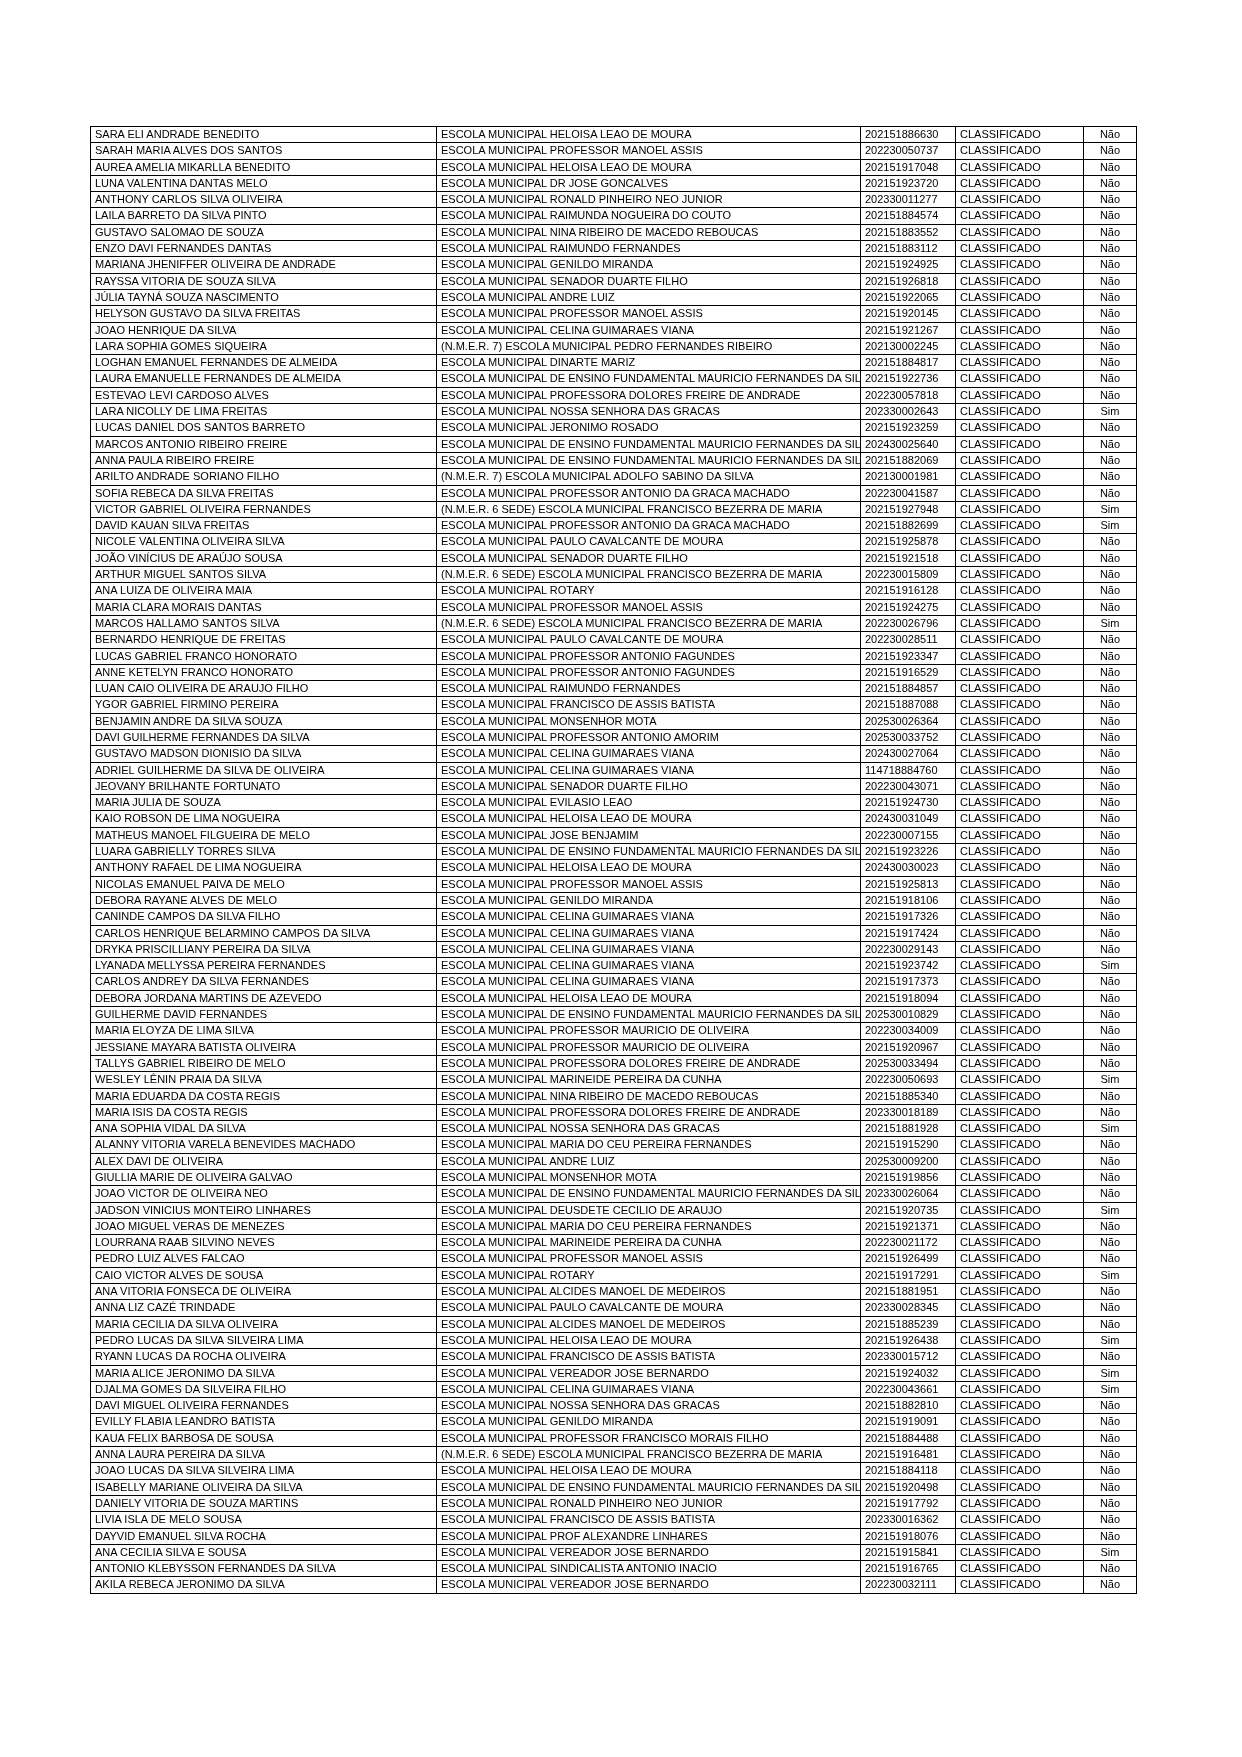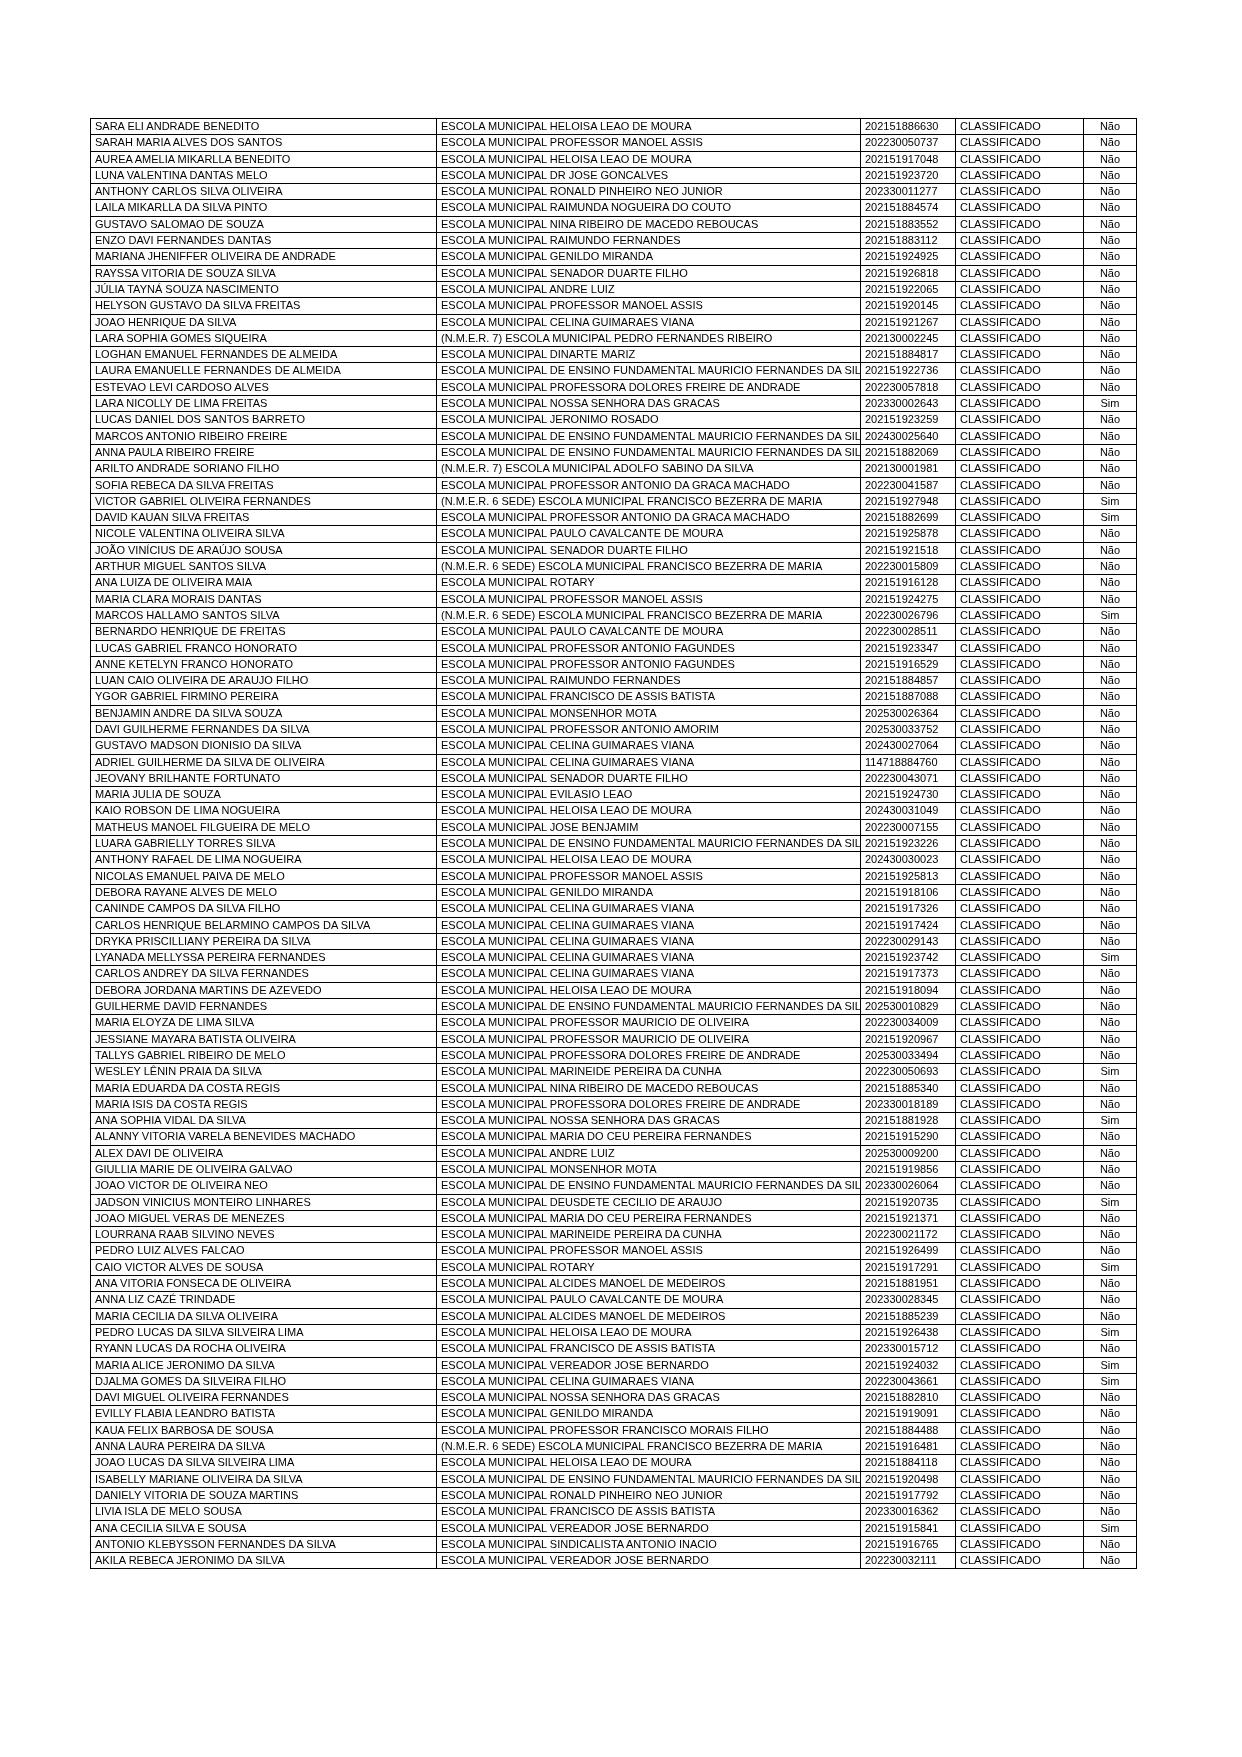--- a/index.html
+++ b/index.html
@@ -9,21 +9,21 @@
   }
   body {
     width: 1242px;
     height: 1757px;
     position: relative;
     font-family: "Liberation Sans", sans-serif;
     color: #000000;
   }
   .page {
     position: absolute;
-    left: 0; top: 8px;
+    left: 0; top: 16px;
     width: 1242px;
     height: 1262px;
     background: #ffffff;
   }
   table.class-list {
     position: absolute;
     left: 90px;
     top: 110px;
     width: 1046px;
     border-collapse: collapse;
@@ -92,21 +92,21 @@
       <td class="priority-cell">Não</td>
     </tr>
         <tr>
       <td class="name-cell">ANTHONY CARLOS SILVA OLIVEIRA</td>
       <td class="school-cell">ESCOLA MUNICIPAL RONALD PINHEIRO NEO JUNIOR</td>
       <td class="code-cell">202330011277</td>
       <td class="status-cell">CLASSIFICADO</td>
       <td class="priority-cell">Não</td>
     </tr>
         <tr>
-      <td class="name-cell">LAILA MIKARLLA DA SILVA PINTO</td>
+      <td class="name-cell">LAILA BARRETO DA SILVA PINTO</td>
       <td class="school-cell">ESCOLA MUNICIPAL RAIMUNDA NOGUEIRA DO COUTO</td>
       <td class="code-cell">202151884574</td>
       <td class="status-cell">CLASSIFICADO</td>
       <td class="priority-cell">Não</td>
     </tr>
         <tr>
       <td class="name-cell">GUSTAVO SALOMAO DE SOUZA</td>
       <td class="school-cell">ESCOLA MUNICIPAL NINA RIBEIRO DE MACEDO REBOUCAS</td>
       <td class="code-cell">202151883552</td>
       <td class="status-cell">CLASSIFICADO</td>
@@ -655,20 +655,27 @@
       <td class="name-cell">DANIELY VITORIA DE SOUZA MARTINS</td>
       <td class="school-cell">ESCOLA MUNICIPAL RONALD PINHEIRO NEO JUNIOR</td>
       <td class="code-cell">202151917792</td>
       <td class="status-cell">CLASSIFICADO</td>
       <td class="priority-cell">Não</td>
     </tr>
         <tr>
       <td class="name-cell">LIVIA ISLA DE MELO SOUSA</td>
       <td class="school-cell">ESCOLA MUNICIPAL FRANCISCO DE ASSIS BATISTA</td>
       <td class="code-cell">202330016362</td>
+      <td class="status-cell">CLASSIFICADO</td>
+      <td class="priority-cell">Não</td>
+    </tr>
+        <tr>
+      <td class="name-cell">DAYVID EMANUEL SILVA ROCHA</td>
+      <td class="school-cell">ESCOLA MUNICIPAL PROF ALEXANDRE LINHARES</td>
+      <td class="code-cell">202151918076</td>
       <td class="status-cell">CLASSIFICADO</td>
       <td class="priority-cell">Não</td>
     </tr>
         <tr>
       <td class="name-cell">ANA CECILIA SILVA E SOUSA</td>
       <td class="school-cell">ESCOLA MUNICIPAL VEREADOR JOSE BERNARDO</td>
       <td class="code-cell">202151915841</td>
       <td class="status-cell">CLASSIFICADO</td>
       <td class="priority-cell">Sim</td>
     </tr>

